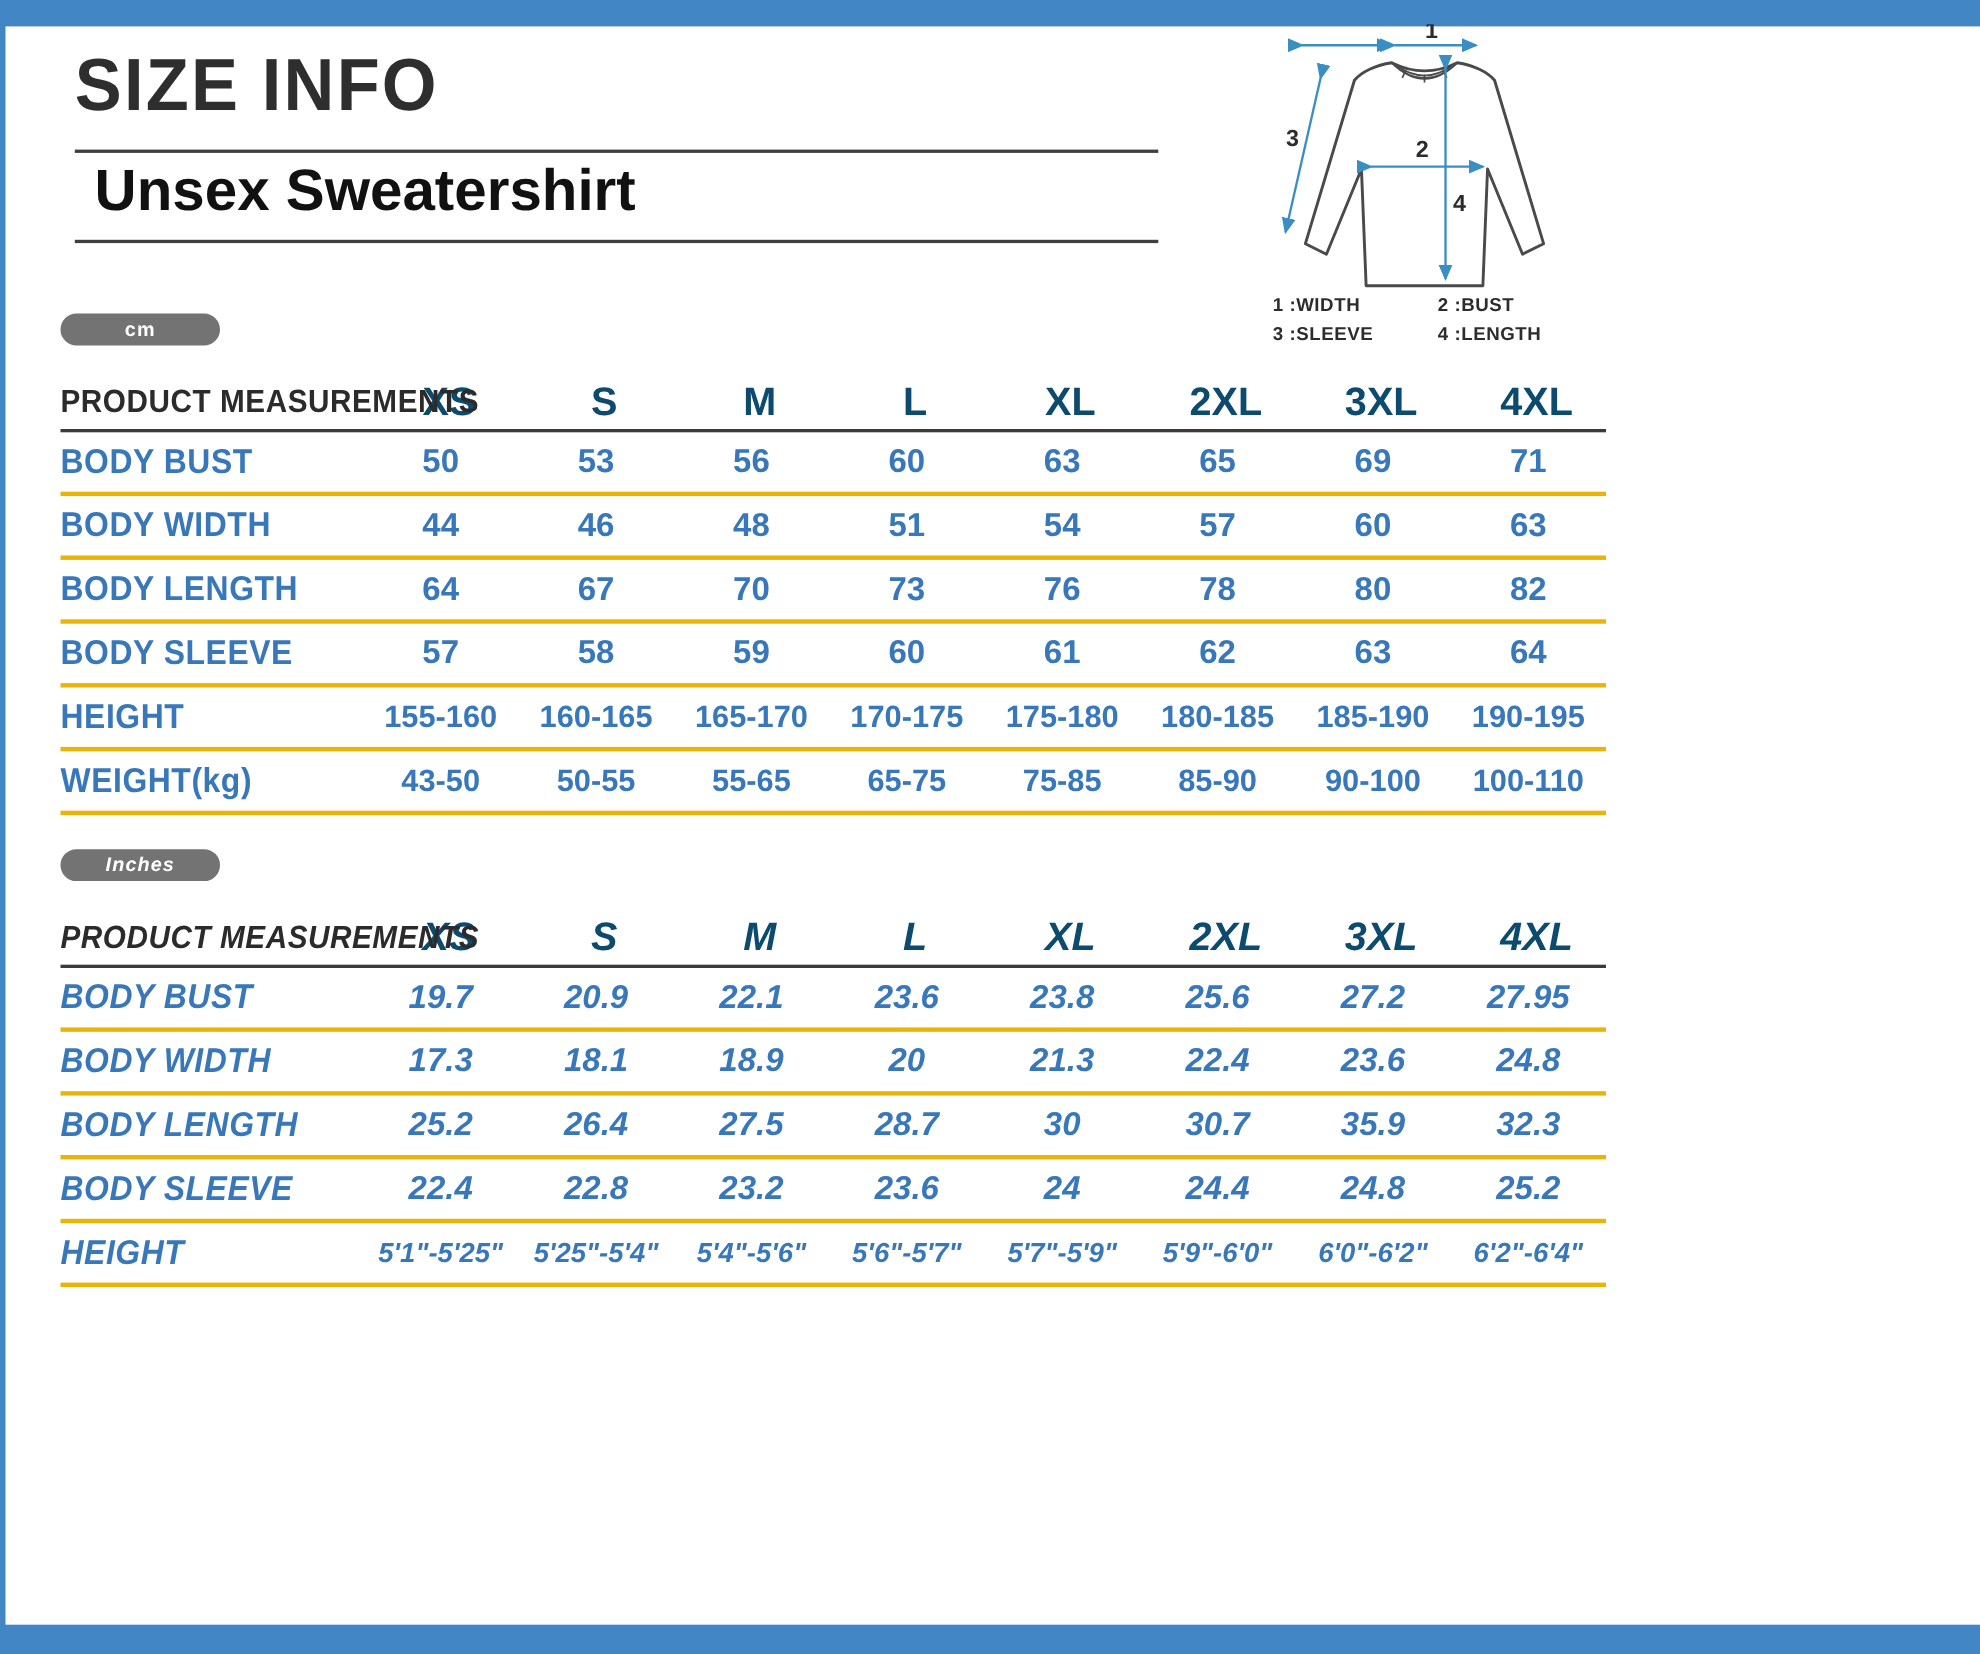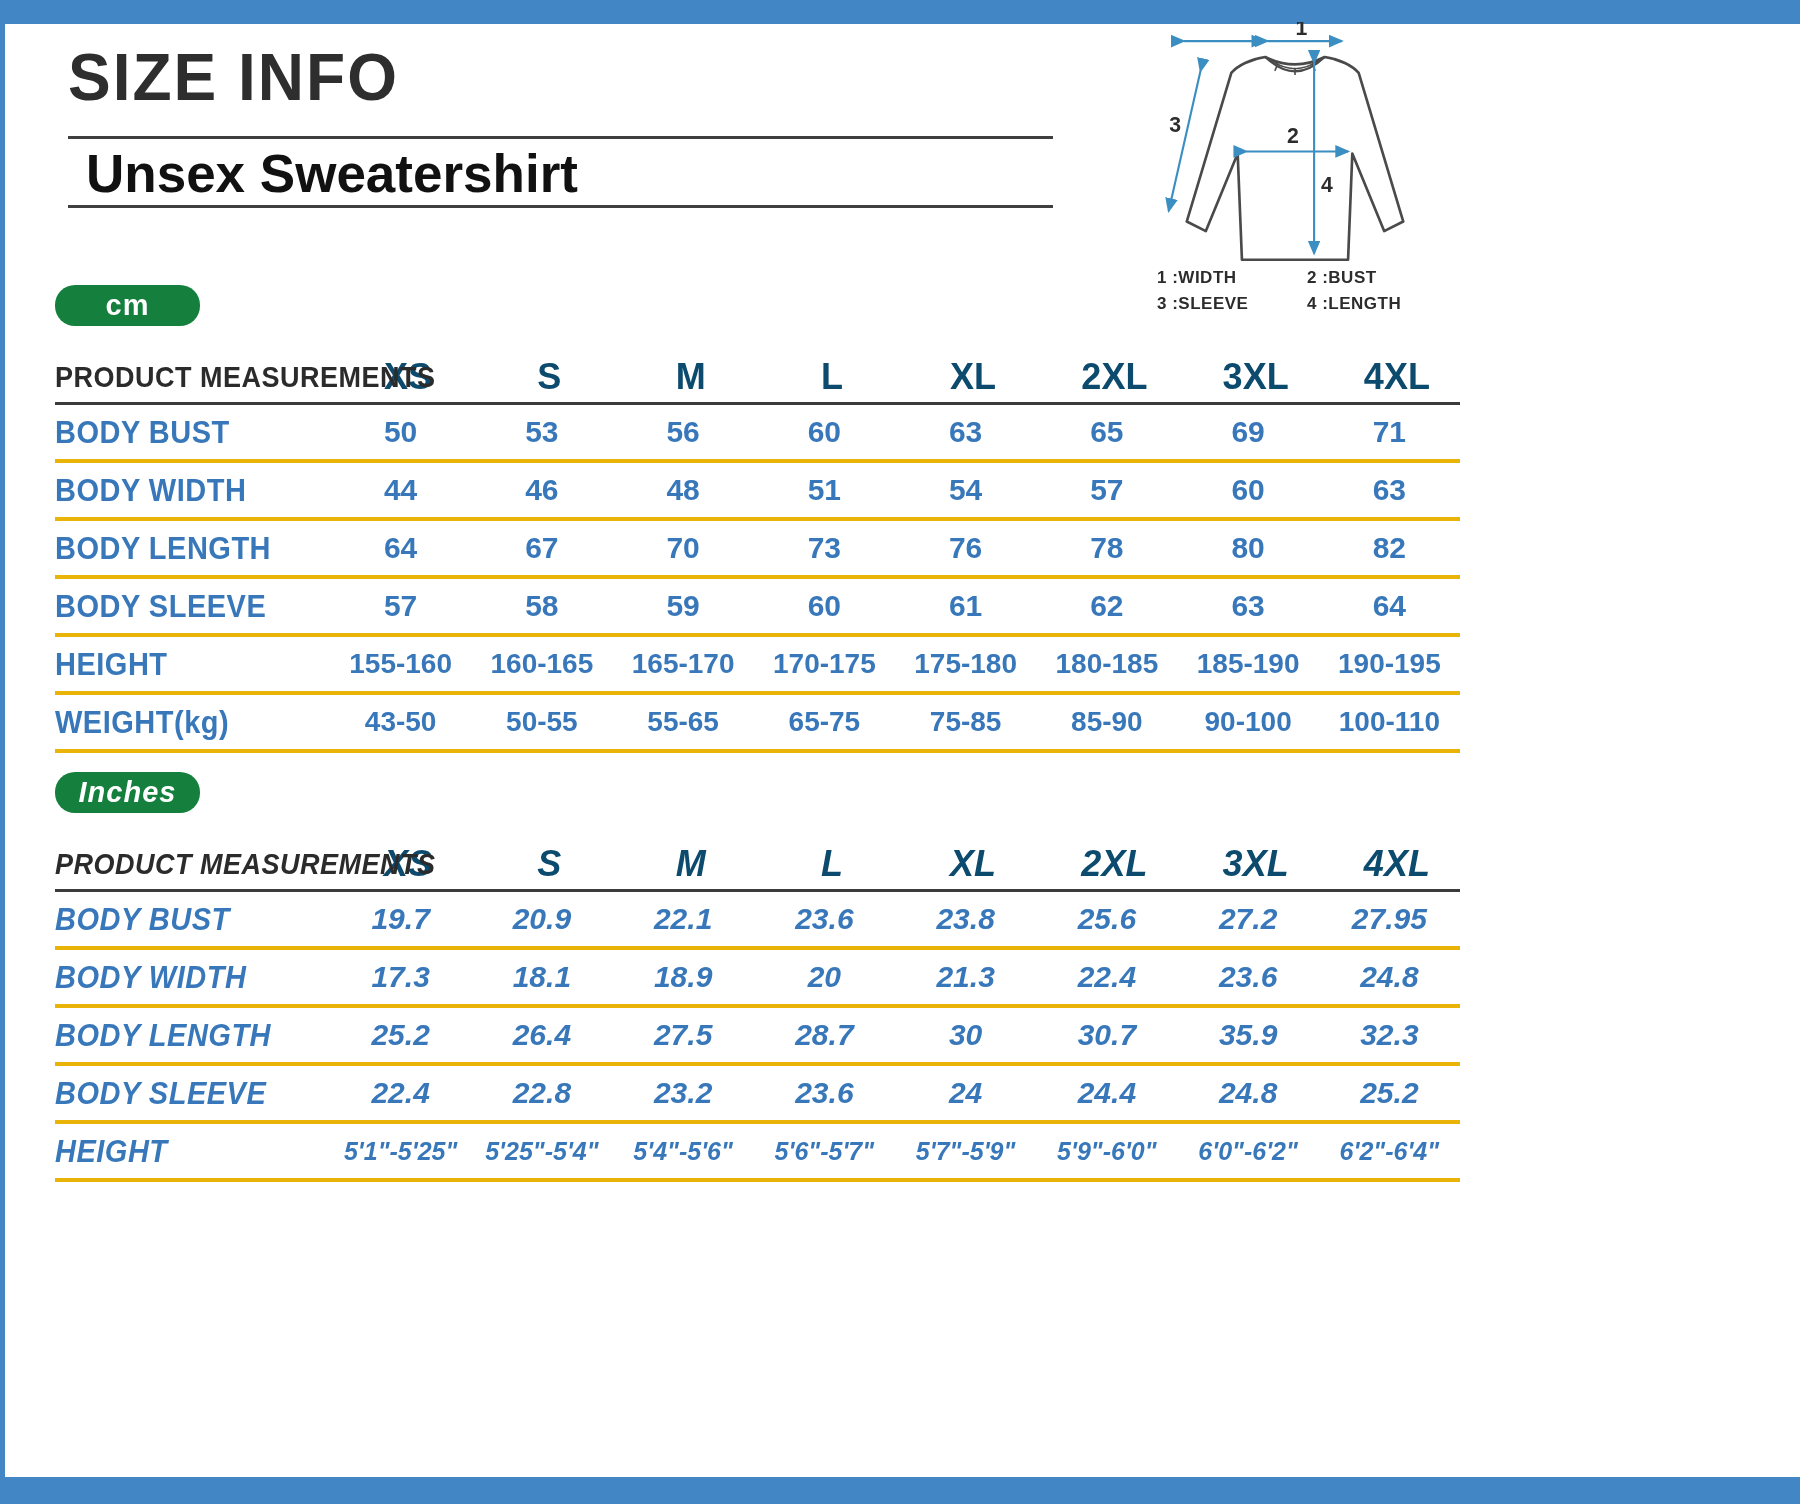--- a/index.html
+++ b/index.html
@@ -16,39 +16,39 @@
   
   .header{position:absolute;top:38px;left:68px;width:990px;}
   .page-title{
     margin:0;font-size:64px;font-weight:900;letter-spacing:2px;color:#2e2e2e;
     transform:scaleY(1.05);transform-origin:left top;
   }
   .rule{height:3px;background:#3f3f3f;width:985px;}
   .rule.top{margin-top:24px;}
   .product-title{
     font-size:53px;font-weight:700;color:#111;
-    padding:6px 0 2px 18px;line-height:1.1;
+    padding:6px 0 15px 18px;line-height:1.1;
   }
 
   
   .diagram{position:absolute;top:22px;left:1135px;width:330px;}
   .diagram svg{display:block;}
   .legend{
     margin-top:4px;margin-left:22px;
     display:grid;grid-template-columns:150px 160px;row-gap:6px;
     font-size:17px;font-weight:700;color:#2c2c2c;letter-spacing:0.5px;
   }
 
   
   .unit-section{position:absolute;left:55px;width:1405px;}
   .section-cm{top:285px;}
   .section-inches{top:772px;font-style:italic;}
   .badge{
-    display:inline-block;background:#15803d;color:#ffffff;
-    font-size:29px;font-weight:700;letter-spacing:1px;
+    display:inline-block;background:#737373;color:#ffffff;
+    font-size:18px;font-weight:700;letter-spacing:1px;
     padding:4px 0;width:145px;text-align:center;border-radius:20px;
   }
   .size-table{margin-top:26px;width:1405px;}
   .row{
     display:grid;grid-template-columns:275px repeat(8,1fr);
     align-items:center;border-bottom:4px solid #eab308;
   }
   .row.header-row{height:50px;border-bottom:3px solid #3b3b3b;gap:15px;}
   .row.data-row{height:54px;}
   .cell{text-align:center;white-space:nowrap;}

